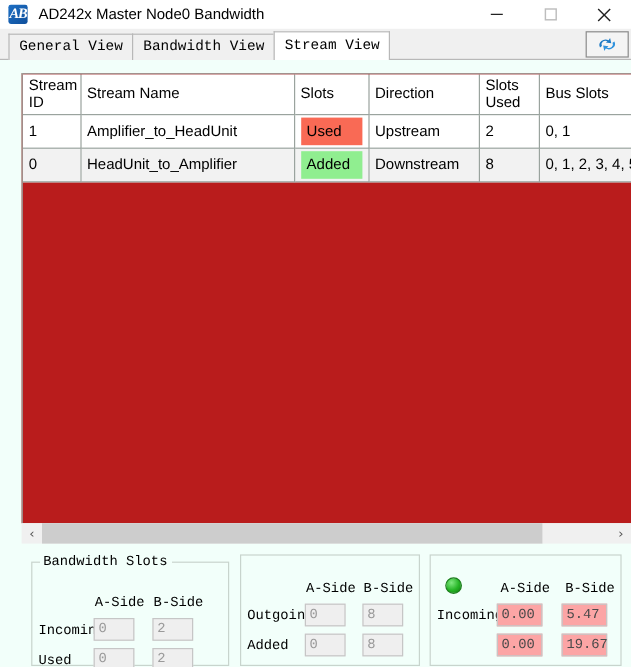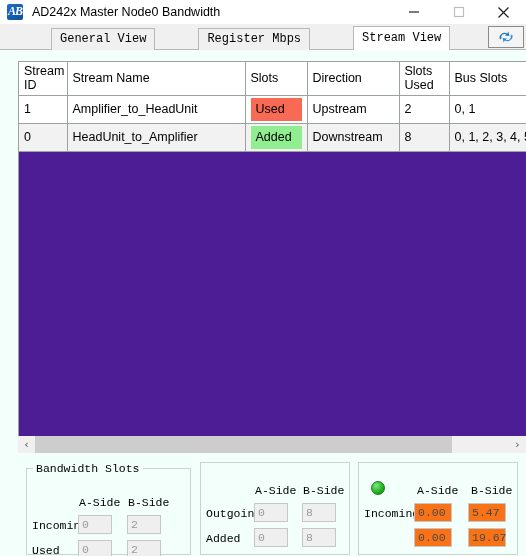--- a/index.html
+++ b/index.html
@@ -84,21 +84,20 @@
     color: #000;
     padding: 3px 8px 4px 8px;
     border: 1px solid #b8b8b8;
     border-bottom: none;
     background: #f0f0f0;
     margin-right: -1px;
     line-height: 15px;
     height: 22px;
     box-sizing: border-box;
     white-space: nowrap;
-    margin-left: 44px;
   }
   .tab.active {
     background: #ffffff;
     position: relative;
     z-index: 3;
     height: 24px;
     padding-top: 4px;
   }
   .refresh-btn {
     position: absolute;
@@ -118,21 +117,21 @@
     left: 0; top: 50px;
     width: 526px; height: 506px;
     background: #f2fffa;
   }
 
   
   .table-wrap {
     position: absolute;
     left: 18px; top: 11px;
     width: 508px; height: 375px;
-    background: #4c1d95;
+    background: #b91c1c;
     border-top: 1px solid #9aa39e;
     border-left: 1px solid #9aa39e;
     box-sizing: border-box;
     overflow: hidden;
   }
   table.grid {
     border-collapse: collapse;
     table-layout: fixed;
     width: 560px;
     background: #ffffff;
@@ -245,21 +244,21 @@
     border: 1px solid #c6c6c6;
     background: #efefef;
     color: #9a9a9a;
     font-family: "Liberation Mono", "DejaVu Sans Mono", monospace;
     font-size: 11.5px;
     line-height: 18px;
     padding-left: 3px;
     box-sizing: border-box;
   }
   .vfield.green {
-    background: #f97316;
+    background: #fca5a5;
     color: #4a4a4a;
     width: 38px;
   }
   .led {
     position: absolute;
     width: 14px; height: 14px;
     border-radius: 50%;
     background: radial-gradient(circle at 35% 30%, #7ee87e 0%, #25b425 55%, #0f7a0f 100%);
     border: 1px solid #1c7d1c;
     box-sizing: border-box;
@@ -289,21 +288,21 @@
         <line x1="1.5" y1="1.5" x2="11.5" y2="11.5" stroke="#222" stroke-width="1.2"></line>
         <line x1="11.5" y1="1.5" x2="1.5" y2="11.5" stroke="#222" stroke-width="1.2"></line>
       </svg>
     </div>
   </div>
 </div>
 
 <div class="tabstrip">
   <div class="tabs">
     <div class="tab">General View</div>
-    <div class="tab">Register Mbps</div>
+    <div class="tab">Bandwidth View</div>
     <div class="tab active">Stream View</div>
   </div>
   <div class="refresh-btn">
     <svg width="20" height="16" viewBox="0 0 20 16">
       <path d="M4 10.5 a5.2 4.6 0 0 1 7.2 -6.0 l1.2 -1.9 l1.0 4.4 l-4.5 -0.6 l1.3 -1.1 a3.4 3.0 0 0 0 -4.6 4.0 z" fill="#1e7ac4"></path>
       <path d="M16 5.5 a5.2 4.6 0 0 1 -7.2 6.0 l-1.2 1.9 l-1.0 -4.4 l4.5 0.6 l-1.3 1.1 a3.4 3.0 0 0 0 4.6 -4.0 z" fill="#2f92dd"></path>
     </svg>
   </div>
 </div>
 

